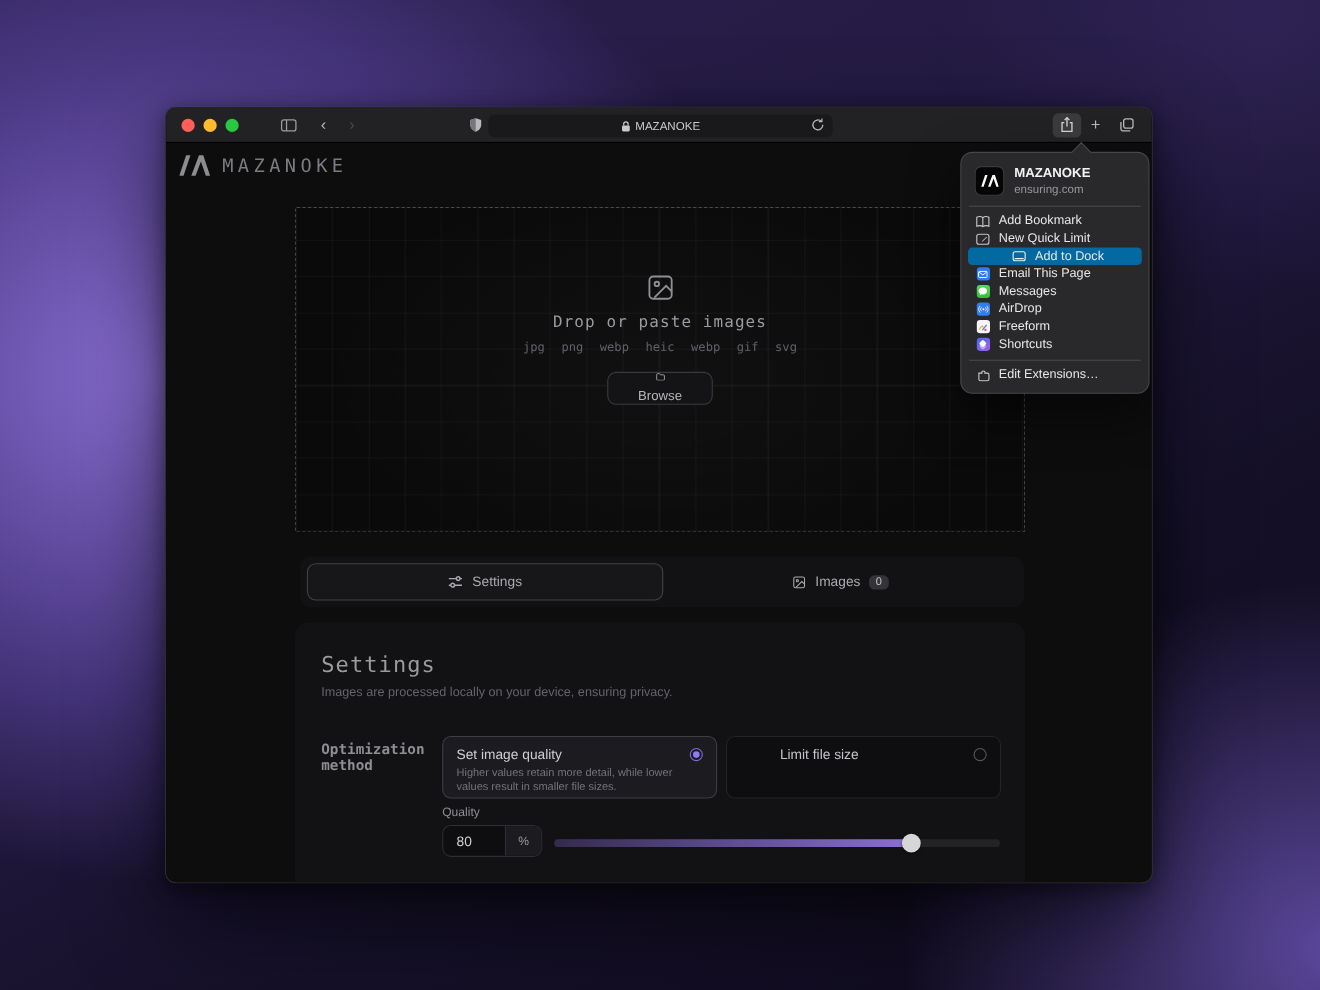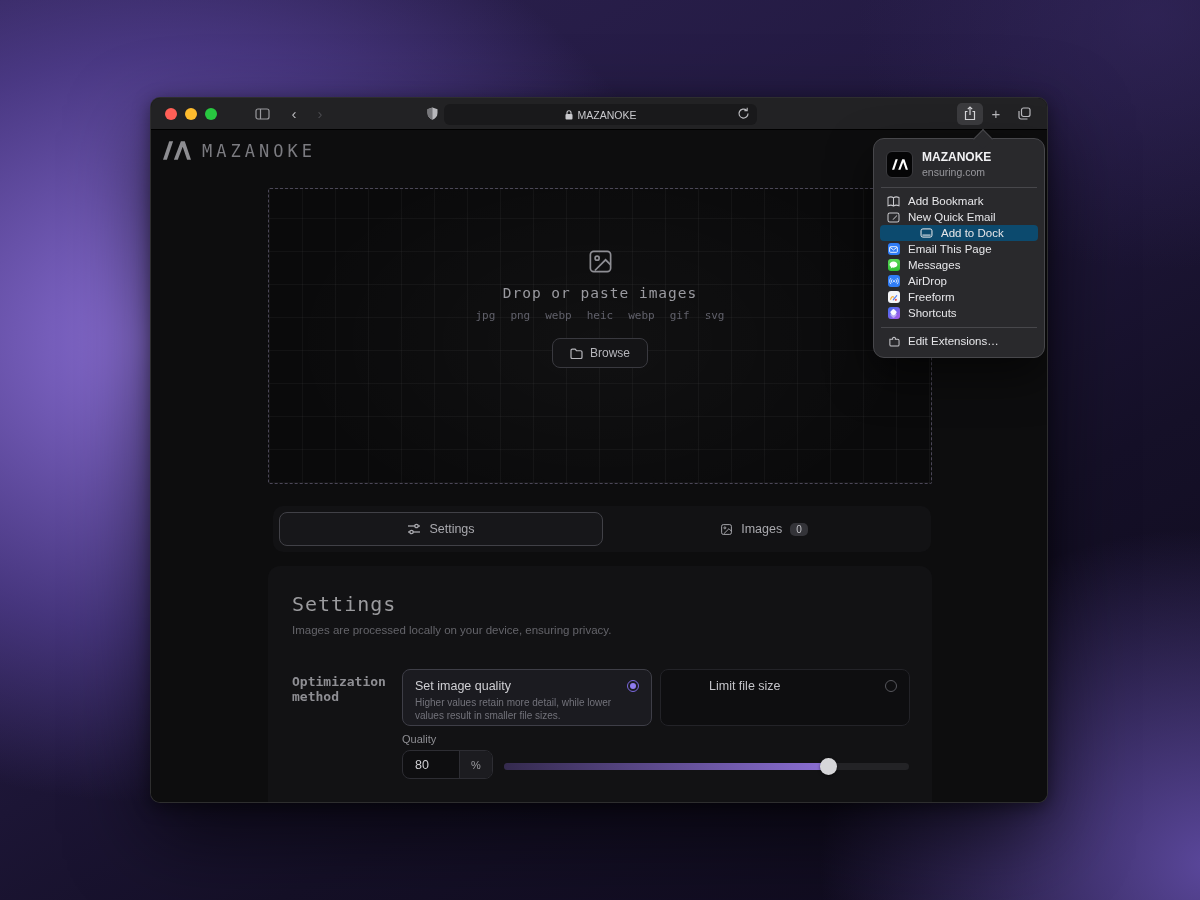--- a/index.html
+++ b/index.html
@@ -51,21 +51,21 @@
       repeating-linear-gradient(90deg, rgba(255,255,255,.035) 0 1px, transparent 1px 33px),
       #0a0a0b;
     display:flex; flex-direction:column; align-items:center; justify-content:center;
   }
   .dz-inner{ display:flex; flex-direction:column; align-items:center; transform:translateY(-28px); }
   .dz-title{ color:#9a9aa0; font-size:14.5px; letter-spacing:1px; margin-top:10px;text-align:center; }
   .dz-formats{ display:flex; gap:15px; margin-top:8px; color:#60606a; font-size:11px; }
   .browse{
     margin-top:16px; width:96px; height:30px; border:1px solid #39393f; border-radius:8px;
     background:#141416; color:#b6b6bb; font-size:12px;
-    display:flex; align-items:center; justify-content:center; gap:7px; cursor:pointer;
+    display:flex; align-items:center; justify-content:center; gap:7px; cursor:pointer;flex-direction:column;
   }
 
   .tabbar{
     position:absolute; left:122px; top:376px; width:658px; height:46px;
     background:#121214; border-radius:10px; display:flex; align-items:center; padding:6px;
   }
   .tab{ flex:1; height:34px; border-radius:8px; display:flex; align-items:center; justify-content:center; gap:8px;
         color:#a9a9ae; font-size:12.5px; cursor:pointer; }
   .tab.active{ border:1px solid #414147; background:#17171a; }
   .badge{ background:#333338; color:#c3c3c8; font-size:10px; border-radius:5px; padding:1px 6px; }
@@ -105,21 +105,21 @@
     background:#29292c; border-left:1px solid #47474b; border-top:1px solid #47474b;
     transform:rotate(45deg);
   }
   .pop-head{ display:flex; align-items:center; gap:9px; padding:2px 7px 9px; }
   .app-ic{ width:27px; height:27px; border-radius:6px; background:#050506; border:1px solid #3a3a3e; display:flex; align-items:center; justify-content:center; }
   .pop-title{ color:#f2f2f4; font-size:12px; font-weight:bold; }
   .pop-sub{ color:#97979c; font-size:10.5px; margin-top:2px; }
   .pop-div{ height:1px; background:#47474b; margin:0 2px; }
   .mi{ display:flex; align-items:center; gap:8px; height:16px; padding:0 7px; margin:0 1px; border-radius:4px;
        color:#e6e6e9; font-size:11.5px; cursor:default; }
-  .mi.hl{ background:#0c4a6e;padding-left:40px; }
+  .mi.hl{ background:#0369a1;padding-left:40px; }
   .mi-ic{ width:13px; height:13px; flex:0 0 13px; display:flex; align-items:center; justify-content:center; }
   .sq{ width:12px; height:12px; border-radius:3px; display:flex; align-items:center; justify-content:center; }
   .menu-items{ padding:5px 0 6px; }
   .pop-foot{ padding-top:5px; }
 </style>
 </head>
 <body>
 
 <div class="win">
 
@@ -290,21 +290,21 @@
         </span>
         <span>Add Bookmark</span>
       </div>
       <div class="mi">
         <span class="mi-ic">
           <svg width="13" height="11" viewBox="0 0 14 12" fill="none" stroke="#c9c9cd" stroke-width="1.1">
               <rect x="1" y="1" width="12" height="10" rx="2"></rect>
               <path d="M10.5 3.5 L6.5 7.5 L5.8 8.8 L7.1 8.1 L11.1 4.1 Z" fill="#c9c9cd" stroke="none"></path>
             </svg>
         </span>
-        <span>New Quick Email</span>
+        <span>New Quick Limit</span>
       </div>
       <div class="mi hl">
         <span class="mi-ic">
           <svg width="13" height="10" viewBox="0 0 14 11" fill="none" stroke="#f0f0f2" stroke-width="1.1">
               <rect x="1" y="1" width="12" height="9" rx="2"></rect>
               <line x1="2.5" y1="7.8" x2="11.5" y2="7.8"></line>
             </svg>
         </span>
         <span>Add to Dock</span>
       </div>

